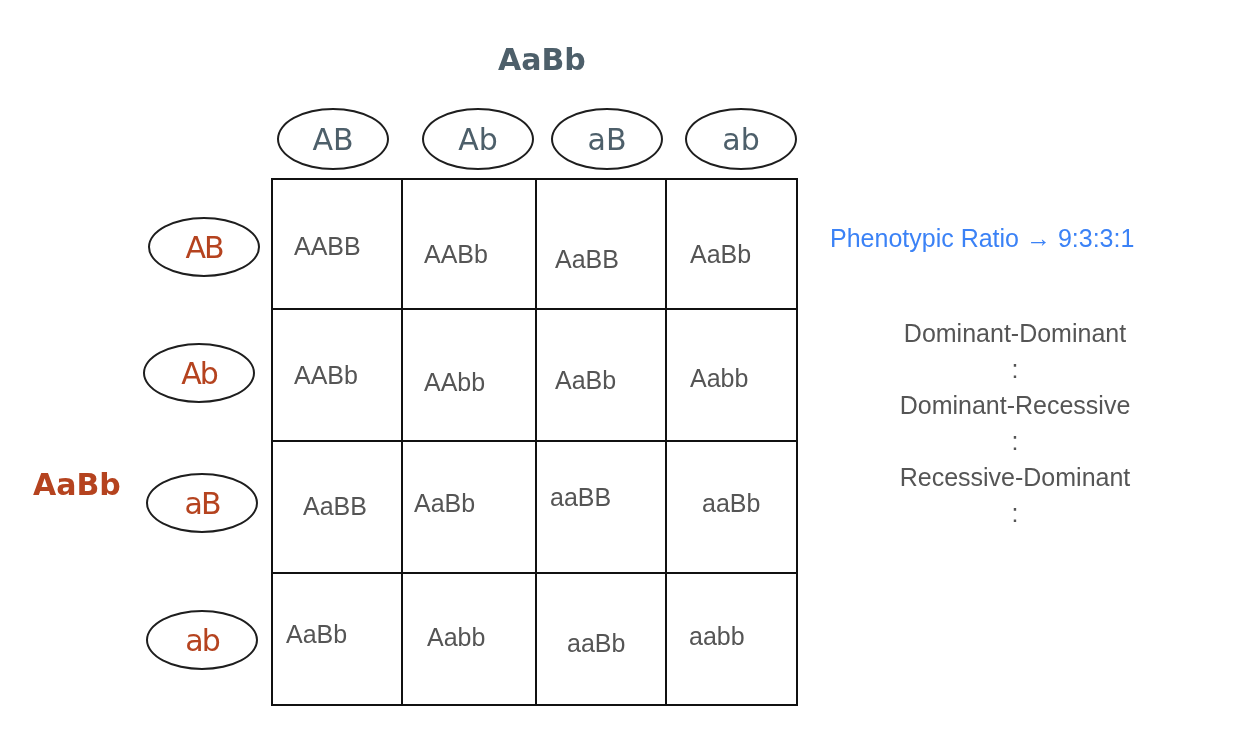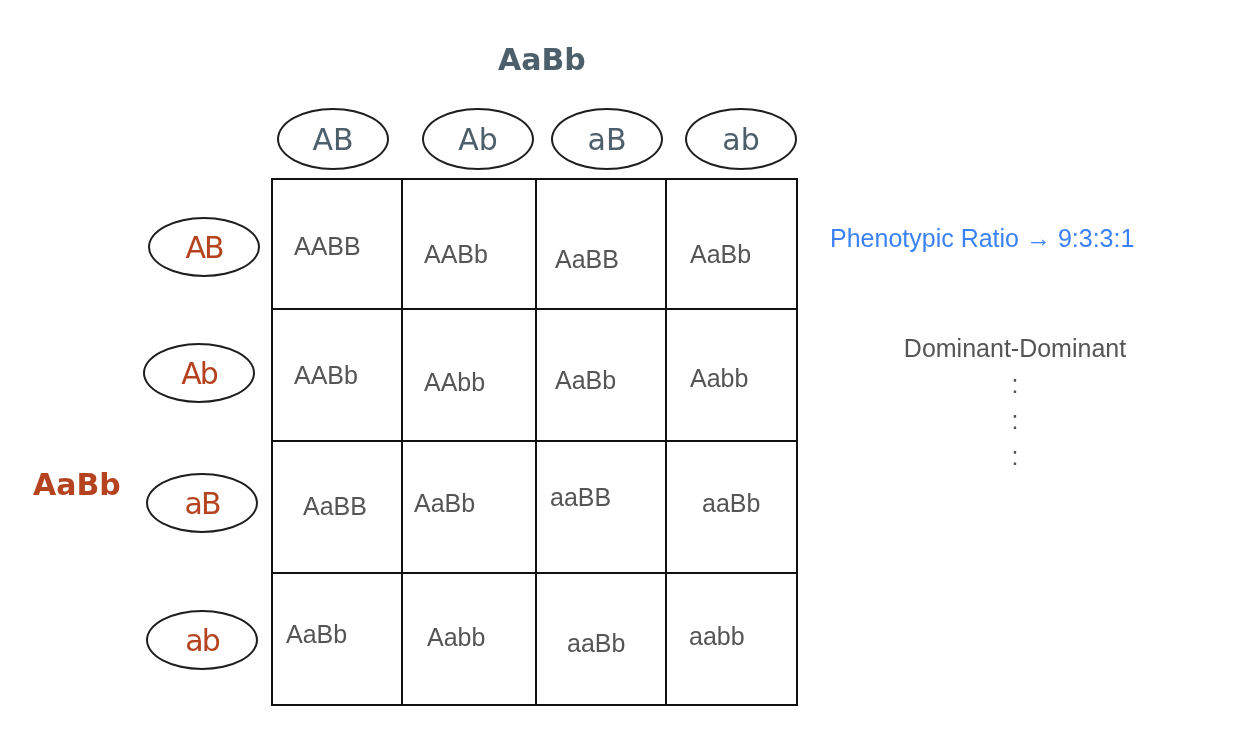--- a/index.html
+++ b/index.html
@@ -9,21 +9,21 @@
     .top-parent { left: 498px; top: 42px; color: #4d5f6a; }
     .left-parent { left: 33px; top: 467px; color: #b5431f; }
     .oval { position: absolute; border: 2.5px solid #1e1e1e; border-radius: 50%; box-sizing: border-box; display: flex; align-items: center; justify-content: center; font-family: "DejaVu Sans", sans-serif; font-weight: normal; font-size: 30px; background: #fff; }
     .oval.top { color: #4d5f6a; height: 62px; top: 108px; width: 112px; }
     .oval.left { color: #b5431f; height: 60px; width: 112px; letter-spacing: -2px; }
     .grid { position: absolute; left: 271px; top: 178px; width: 527px; height: 528px; border: 2px solid #111; box-sizing: border-box; }
     .vline { position: absolute; top: 0; width: 2px; height: 100%; background: #111; }
     .hline { position: absolute; left: 0; height: 2px; width: 100%; background: #111; }
     .cell-text { position: absolute; font-size: 25px; color: #555555; white-space: nowrap; }
     .ratio { left: 830px; top: 224px; font-size: 25px; color: #3b82f6; white-space: nowrap; }
-    .phen-list { position: absolute; left: 860px; top: 330px; width: 310px; text-align: center; font-size: 25px; color: #555555; line-height: 36px; }
+    .phen-list { position: absolute; left: 860px; top: 315px; width: 310px; text-align: center; font-size: 25px; color: #555555; line-height: 36px; }
     .phen-list .sep { line-height: 36px; }
   </style>
 </head>
 <body>
 
 <div class="abs parent-label top-parent">AaBb</div>
 
 <div class="oval top" style="left:277px;">AB</div>
 <div class="oval top" style="left:422px;">Ab</div>
 <div class="oval top" style="left:551px;">aB</div>
@@ -63,15 +63,17 @@
 <div class="cell-text" style="left:286px; top:620px;">AaBb</div>
 <div class="cell-text" style="left:427px; top:623px;">Aabb</div>
 <div class="cell-text" style="left:567px; top:629px;">aaBb</div>
 <div class="cell-text" style="left:689px; top:622px;">aabb</div>
 
 <div class="abs ratio">Phenotypic Ratio → 9:3:3:1</div>
 
 <div class="phen-list">
   <div>Dominant-Dominant</div>
   <div class="sep">:</div>
+  <div>Dominant-Recessive</div>
   <div class="sep">:</div>
+  <div>Recessive-Dominant</div>
   <div class="sep">:</div>
 </div>
 
 </body></html>

